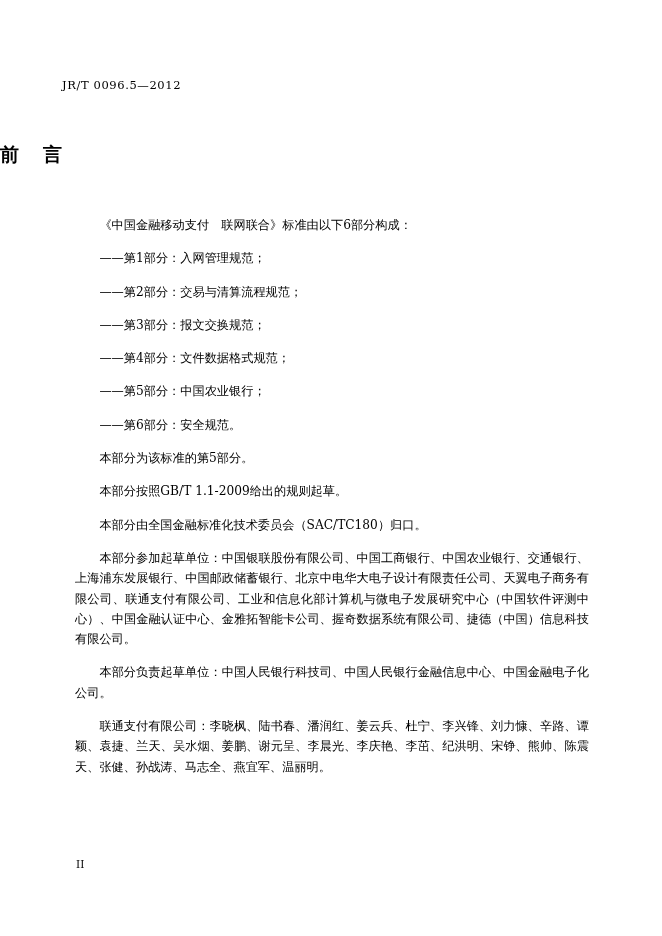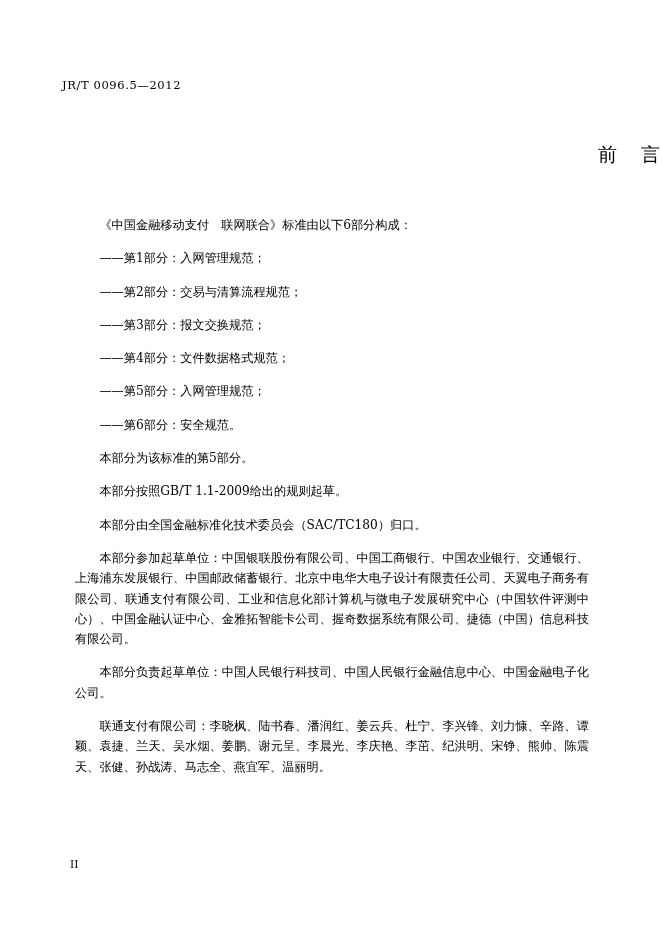--- a/index.html
+++ b/index.html
@@ -29,24 +29,24 @@
     font-family: "DejaVu Serif", serif;
     font-size: 11.5px;
     letter-spacing: 0.6px;
     white-space: pre;
   }
   .doc-title {
     position: absolute;
     top: 142px;
     left: 0;
     width: 662px;
-    text-align: right;
+    text-align: left;
     font-family: "DejaVu Serif", serif;
     font-size: 19px;
-    font-weight: normal;
+    font-weight: bold;
     letter-spacing: 2px;
   }
   .doc-title .gap {
     display: inline-block;
     width: 22px;
   }
   .body-block {
     position: absolute;
     top: 202px;
     left: 62px;
@@ -60,21 +60,21 @@
   .para {
     margin: 13px;
     text-indent: 2em;
   }
   .para.dash {
     text-indent: 2em;
   }
   .footer-page {
     position: absolute;
     top: 858px;
-    left: 70px;
+    left: 76px;
     font-family: "DejaVu Serif", serif;
     font-size: 10.5px;
   }
 </style>
 </head>
 <body>
 
 <div class="page">
 
   <div class="header-code">JR/T 0096.5—2012</div>
@@ -82,21 +82,21 @@
   <div class="doc-title">
     <span>前</span><span class="gap"></span><span>言</span>
   </div>
 
   <div class="body-block">
     <p class="para">《中国金融移动支付　联网联合》标准由以下6部分构成：</p>
     <p class="para dash">——第1部分：入网管理规范；</p>
     <p class="para dash">——第2部分：交易与清算流程规范；</p>
     <p class="para dash">——第3部分：报文交换规范；</p>
     <p class="para dash">——第4部分：文件数据格式规范；</p>
-    <p class="para dash">——第5部分：入网管理规范；</p>
+    <p class="para dash">——第5部分：中国农业银行；</p>
     <p class="para dash">——第6部分：安全规范。</p>
     <p class="para">本部分为该标准的第5部分。</p>
     <p class="para">本部分按照GB/T 1.1-2009给出的规则起草。</p>
     <p class="para">本部分由全国金融标准化技术委员会（SAC/TC180）归口。</p>
     <p class="para">本部分参加起草单位：中国银联股份有限公司、中国工商银行、中国农业银行、交通银行、上海浦东发展银行、中国邮政储蓄银行、北京中电华大电子设计有限责任公司、天翼电子商务有限公司、联通支付有限公司、工业和信息化部计算机与微电子发展研究中心（中国软件评测中心）、中国金融认证中心、金雅拓智能卡公司、握奇数据系统有限公司、捷德（中国）信息科技有限公司。</p>
     <p class="para">本部分负责起草单位：中国人民银行科技司、中国人民银行金融信息中心、中国金融电子化公司。</p>
     <p class="para">联通支付有限公司：李晓枫、陆书春、潘润红、姜云兵、杜宁、李兴锋、刘力慷、辛路、谭颖、袁捷、兰天、吴水烟、姜鹏、谢元呈、李晨光、李庆艳、李茁、纪洪明、宋铮、熊帅、陈震天、张健、孙战涛、马志全、燕宜军、温丽明。</p>
   </div>
 
   <div class="footer-page">II</div>

